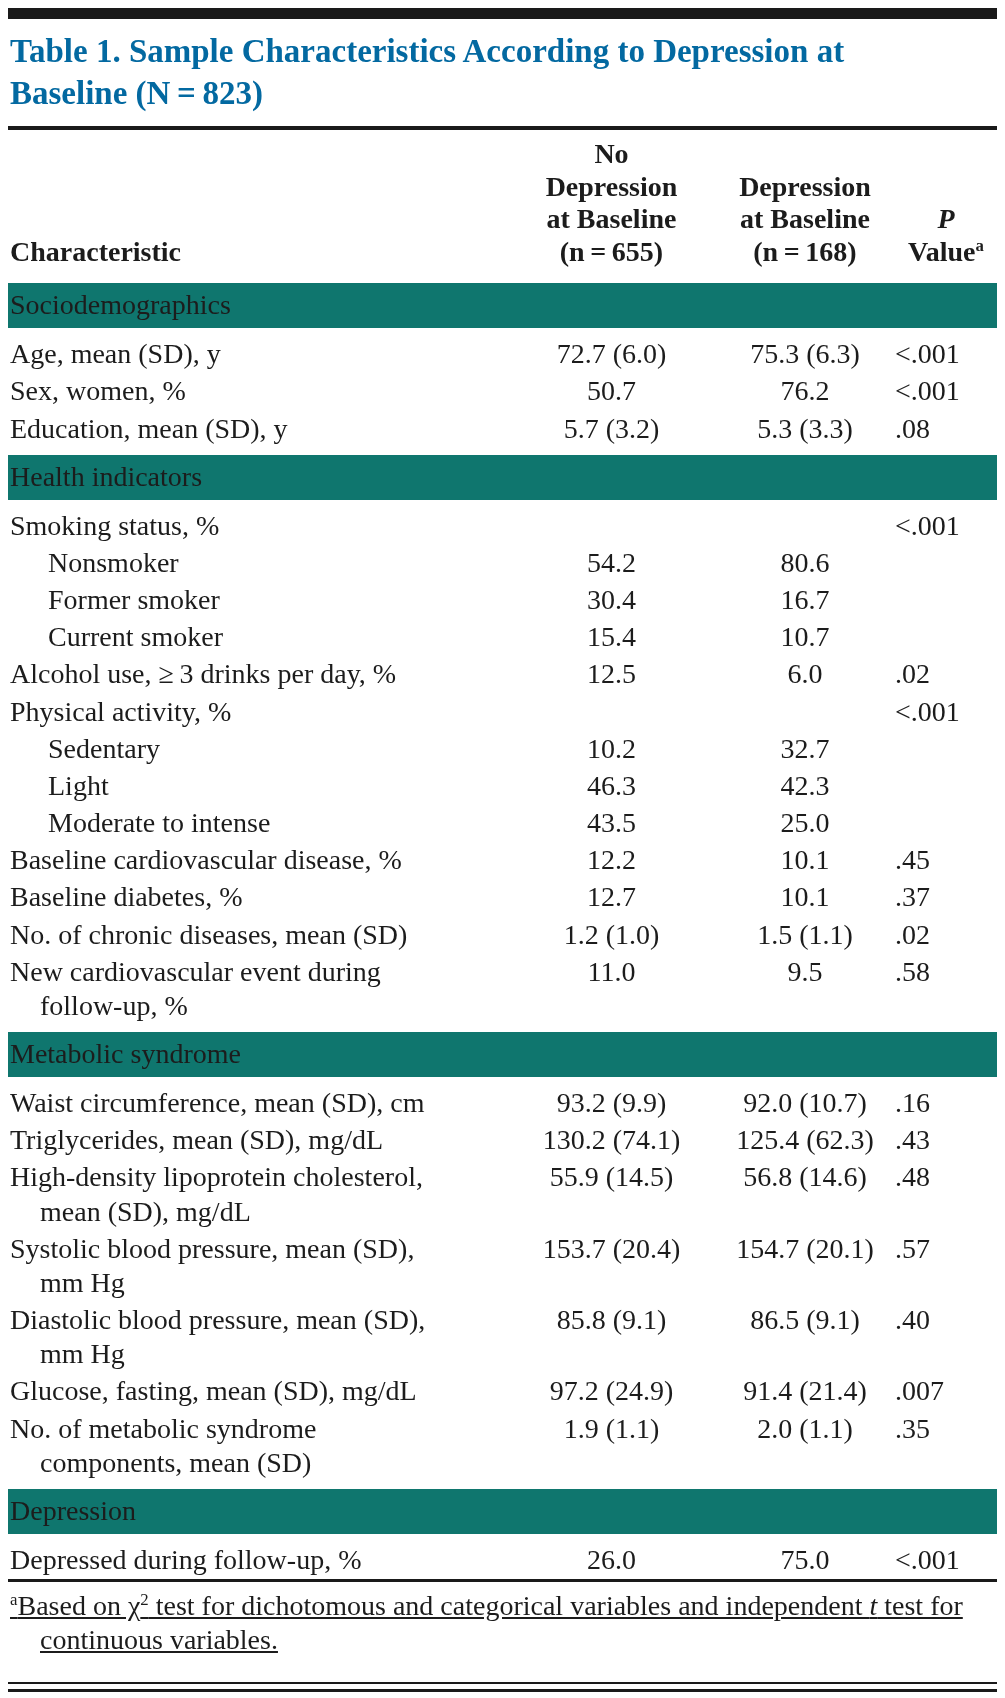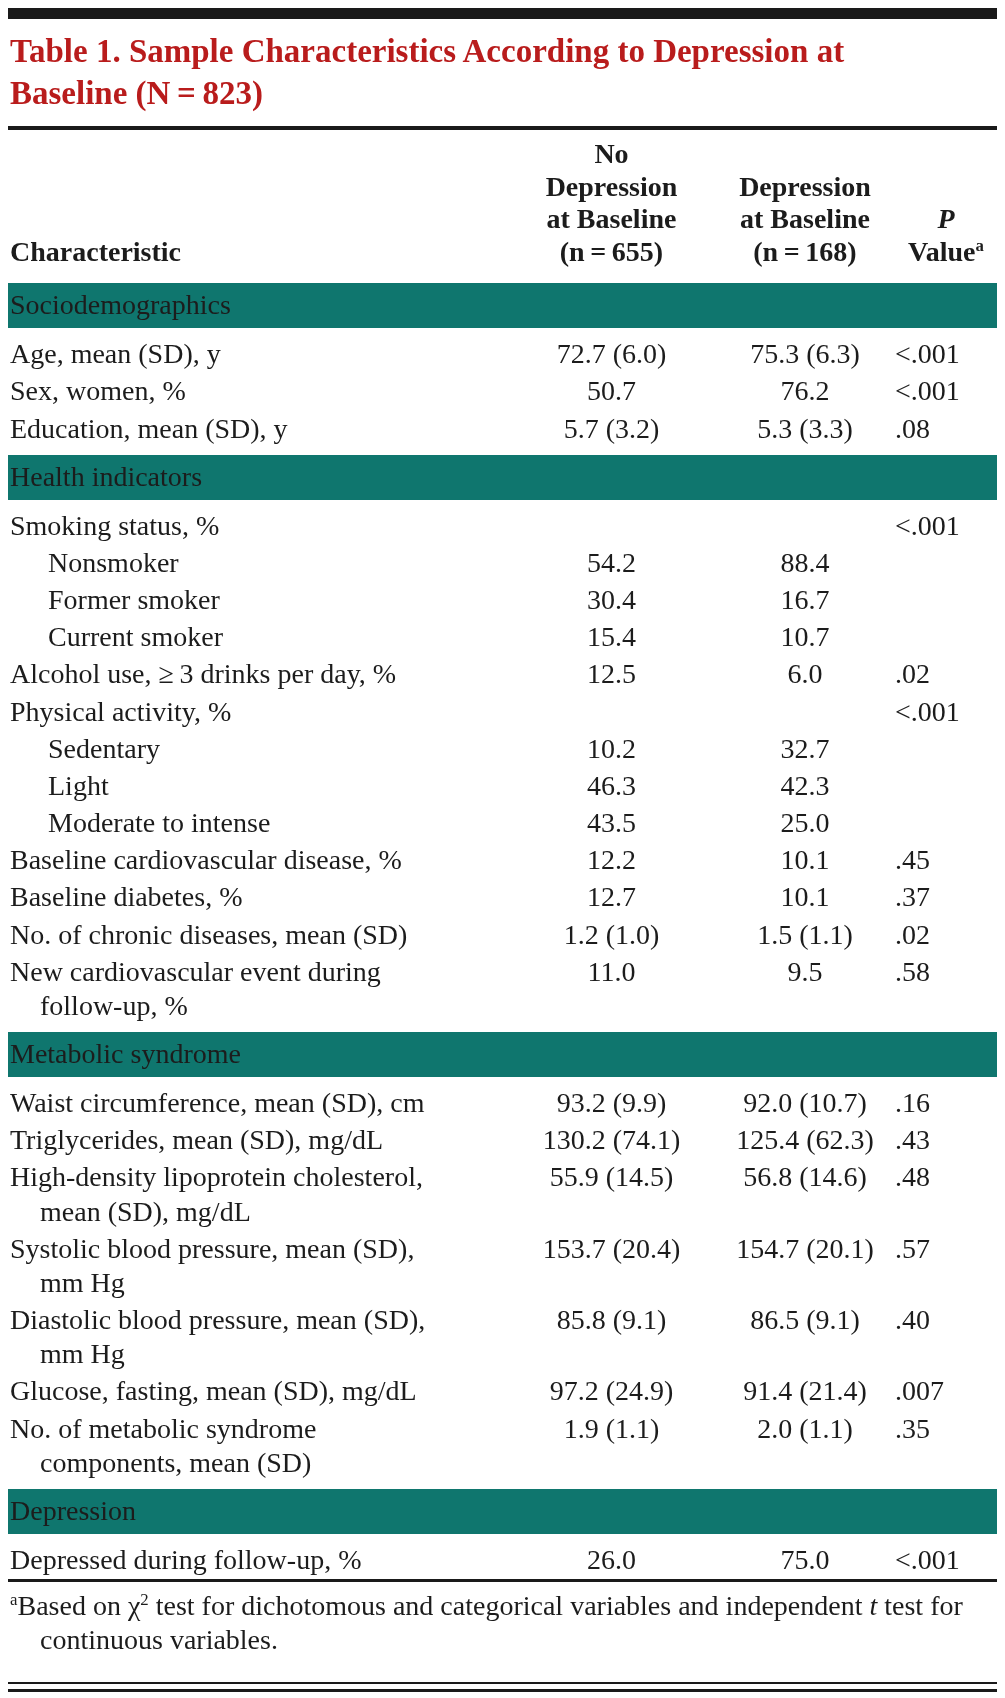--- a/index.html
+++ b/index.html
@@ -11,21 +11,21 @@
     padding: 4px 8px 0;
     overflow: hidden;
     background: #ffffff;
   }
   .topbar { height: 11px; background: #1a1a1a; margin-top: 4px; }
   .title {
     font-size: 33px; font-weight: bold; line-height: 1.26;
     white-space: pre-line;
     margin-top: 10px; padding: 2px 2px 12px;
     border-bottom: 4px solid #1a1a1a;
-    color: #b91c1c;
+    color: #0369a1;
   }
   table { width: 100%; border-collapse: collapse; table-layout: fixed; font-size: 28px; }
   col.c1 { width: 500px; } col.c2 { width: 207px; } col.c3 { width: 180px; } col.c4 { width: 102px; }
   thead th {
     font-weight: bold; vertical-align: bottom;
     white-space: pre-line; line-height: 1.16;
     padding: 8px 0 7px; border-bottom: 4px solid #1a1a1a;
   }
   th.char-col { text-align: left; padding-left: 2px; }
   th.num-col { text-align: center; }
@@ -43,21 +43,21 @@
   td.label.indent { padding-left: 40px; }
   .cont { padding-left: 30px; }
   td.val { text-align: center; padding: 2px 0 1px; }
   td.pval { text-align: left; padding: 2px 16px 1px 0; }
   .footnote {
     border-top: 3px solid #1a1a1a;
     margin-top: 1px;
     padding: 7px 0 0 2px;
     font-size: 28px; line-height: 1.22;
   }
-  .footnote-text { display: block; padding-left: 30px; text-indent: -30px; }
+  .footnote-text { display: block; padding-left: 30px; text-indent: -30px; text-decoration: underline; }
   .bottom-rule {
     position: absolute; left: 8px; right: 8px; bottom: 6px;
     height: 10px;
     border-top: 2px solid #1a1a1a;
     border-bottom: 3px solid #1a1a1a;
   }
 </style>
 </head>
 <body>
 
@@ -124,21 +124,21 @@
           </td>
           <td class="val"></td>
           <td class="val"></td>
           <td class="pval">&lt;.001</td>
         </tr>
         <tr>
           <td class="label indent">
             <div>Nonsmoker</div>
           </td>
           <td class="val">54.2</td>
-          <td class="val">88.4</td>
+          <td class="val">80.6</td>
           <td class="pval"></td>
         </tr>
         <tr>
           <td class="label indent">
             <div>Former smoker</div>
           </td>
           <td class="val">30.4</td>
           <td class="val">16.7</td>
           <td class="pval"></td>
         </tr>

